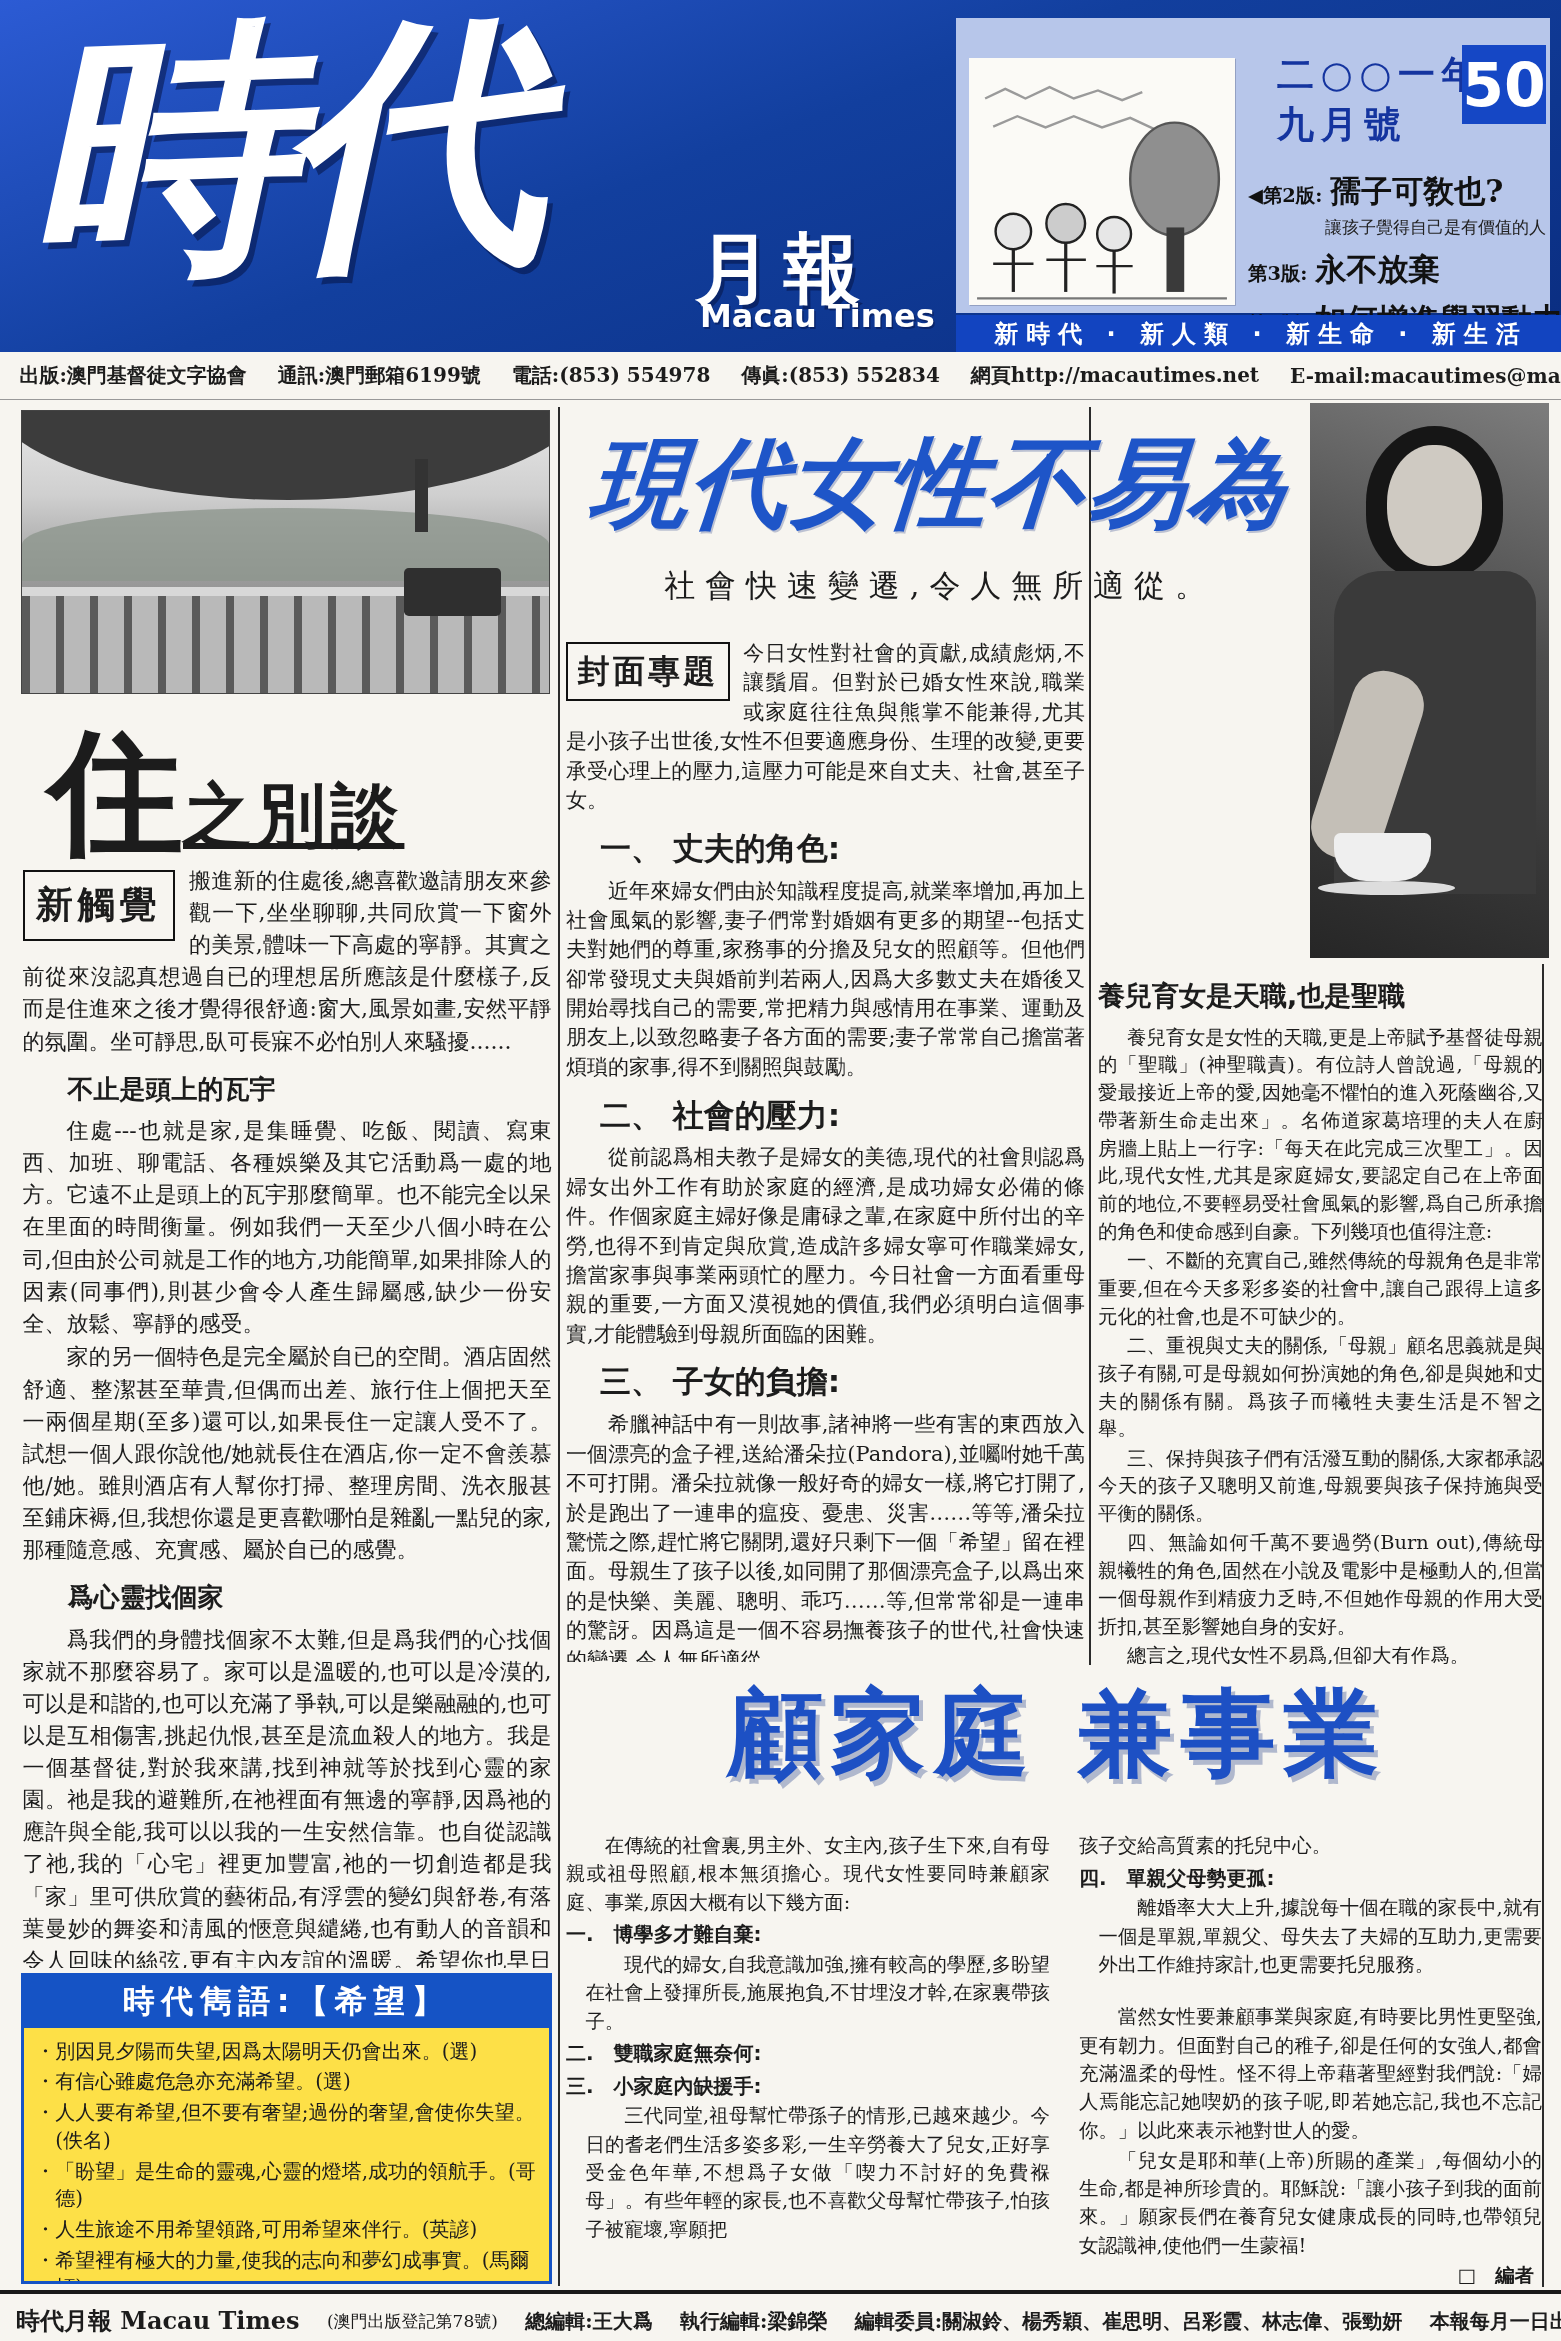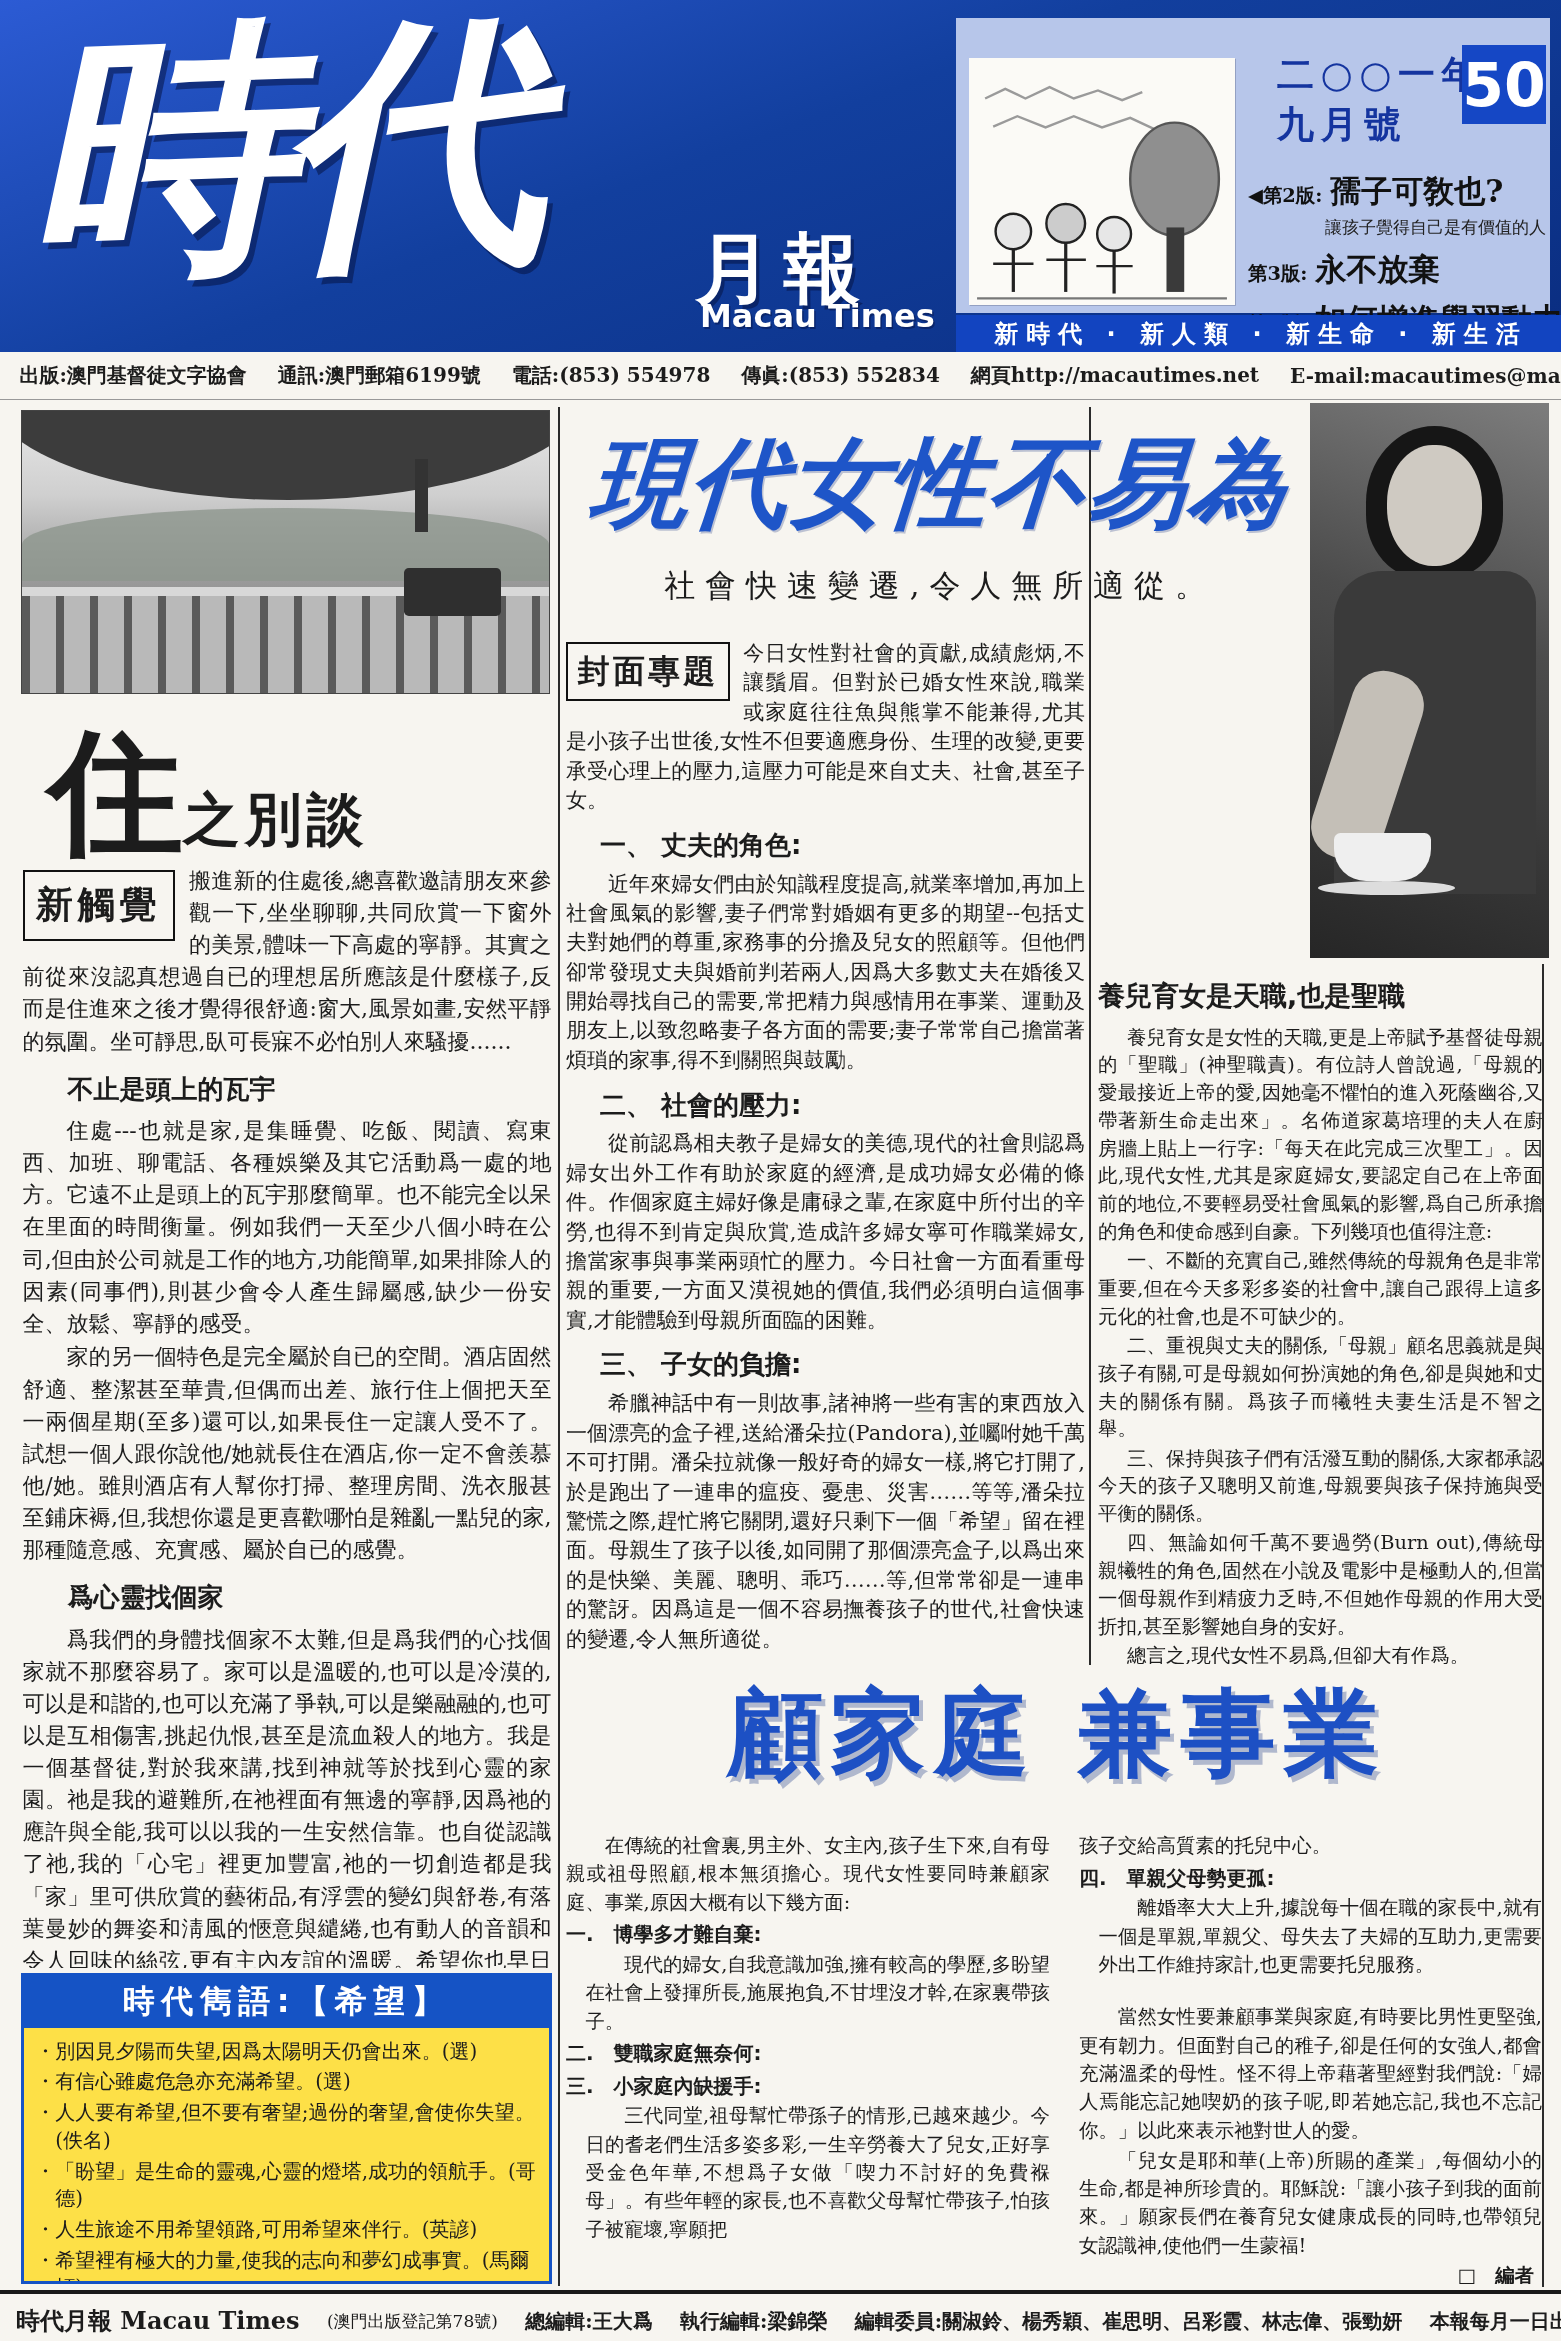--- a/index.html
+++ b/index.html
@@ -52,21 +52,21 @@
   .arch{position:absolute;left:-32px;top:-121px;width:597px;height:210px;background:#3c3c3c;border-radius:0 0 50% 50%;}
   .hill{position:absolute;left:0;top:97px;width:100%;height:73px;background:#8d968d;border-radius:50% 50% 0 0;opacity:.8;}
   .rail{position:absolute;left:0;bottom:0;width:100%;height:97px;
     background:repeating-linear-gradient(90deg,#5a5a5a 0 8px,#b9b9b9 8px 34px);}
   .rail-top{position:absolute;left:0;bottom:95px;width:100%;height:11.3px;background:#d8d8d8;}
   .planter{position:absolute;right:48px;bottom:77px;width:97px;height:48px;background:#2f2f2f;border-radius:4.8px;}
   .lamp{position:absolute;right:121px;top:48px;width:13px;height:73px;background:#333;}
 
   .left-title{position:absolute;left:48px;top:703px;width:484px;white-space:nowrap;}
   .left-title .big{font-size:135px;font-weight:bold;letter-spacing:0;}
-  .left-title .rest{font-size:57px;font-weight:bold;letter-spacing:4.8px;}
+  .left-title .rest{font-size:69px;font-weight:bold;letter-spacing:4.8px;text-decoration:underline;}
   .left-text{position:absolute;left:22.6px;top:865px;width:529px;height:1103px;overflow:hidden;
     font-size:22px;line-height:1.46;text-align:justify;}
   .kicker{float:left;border:2.4px solid #111;font-family:"DejaVu Sans",sans-serif;font-weight:bold;
     font-size:37px;padding:6.5px 11.3px;margin:4.8px 14.5px 6.5px 0;letter-spacing:4.8px;}
   .left-text p{margin:0 0 1.6px 0;}
   .left-text p.ind{text-indent:2em;}
   .sec-h{font-family:"DejaVu Sans",sans-serif;font-weight:bold;font-size:26px;margin:13px 0 6.5px 45px;}
 
   .quote-box{position:absolute;left:21px;top:1973px;width:531px;height:311px;border:3.2px solid #1553c5;
     box-sizing:border-box;background:#fde047;overflow:hidden;}
@@ -80,21 +80,21 @@
     font-size:98px;font-weight:bold;font-style:italic;color:#1e55c8;letter-spacing:1.6px;
     transform:skewX(-4deg);white-space:nowrap;text-shadow:1.6px 2.4px 0 rgba(10,40,120,.25);}
   .main-sub{position:absolute;left:565px;top:565px;width:750px;text-align:center;
     font-size:31px;letter-spacing:.32em;white-space:nowrap;}
   .mid-text{position:absolute;left:566px;top:639px;width:519px;height:1023px;overflow:hidden;
     font-size:21px;line-height:1.40;text-align:justify;}
   .kicker2{float:left;border:2.4px solid #111;font-family:"DejaVu Sans",sans-serif;font-weight:bold;
     font-size:32px;padding:4.8px 9.7px;margin:3.2px 13px 4.8px 0;letter-spacing:3.2px;}
   .mid-text p{margin:0 0 3.2px 0;}
   .mid-text p.ind{text-indent:2em;}
-  .mid-h{font-family:"DejaVu Sans",sans-serif;font-weight:bold;font-size:26px;margin:11.3px 0 6.5px 34px;}
+  .mid-h{font-family:"DejaVu Sans",sans-serif;font-weight:bold;font-size:31px;margin:11.3px 0 6.5px 34px;}
 
   
   .photo-woman{position:absolute;left:1310px;top:403px;width:239px;height:555px;overflow:hidden;
     background:linear-gradient(200deg,#7d7d7d 0%,#4c4c4c 40%,#262626 100%);}
   .w-hair{position:absolute;left:56px;top:22.6px;width:137px;height:153px;background:#161616;border-radius:50% 50% 42% 42%;}
   .w-face{position:absolute;left:77px;top:42px;width:95px;height:121px;background:#cfcac2;border-radius:48%;}
   .w-body{position:absolute;left:24px;top:168px;width:202px;height:323px;background:#3a3a3a;border-radius:48px 32px 0 0;}
   .w-arm{position:absolute;left:21px;top:266px;width:73px;height:194px;background:#c4bfb7;border-radius:32px;transform:rotate(18deg);}
   .w-cup{position:absolute;left:24px;bottom:77px;width:97px;height:48px;background:#efefef;border-radius:6.5px 6.5px 32px 32px;}
   .w-saucer{position:absolute;left:8px;bottom:63px;width:137px;height:14.5px;background:#dddddd;border-radius:50%;}

